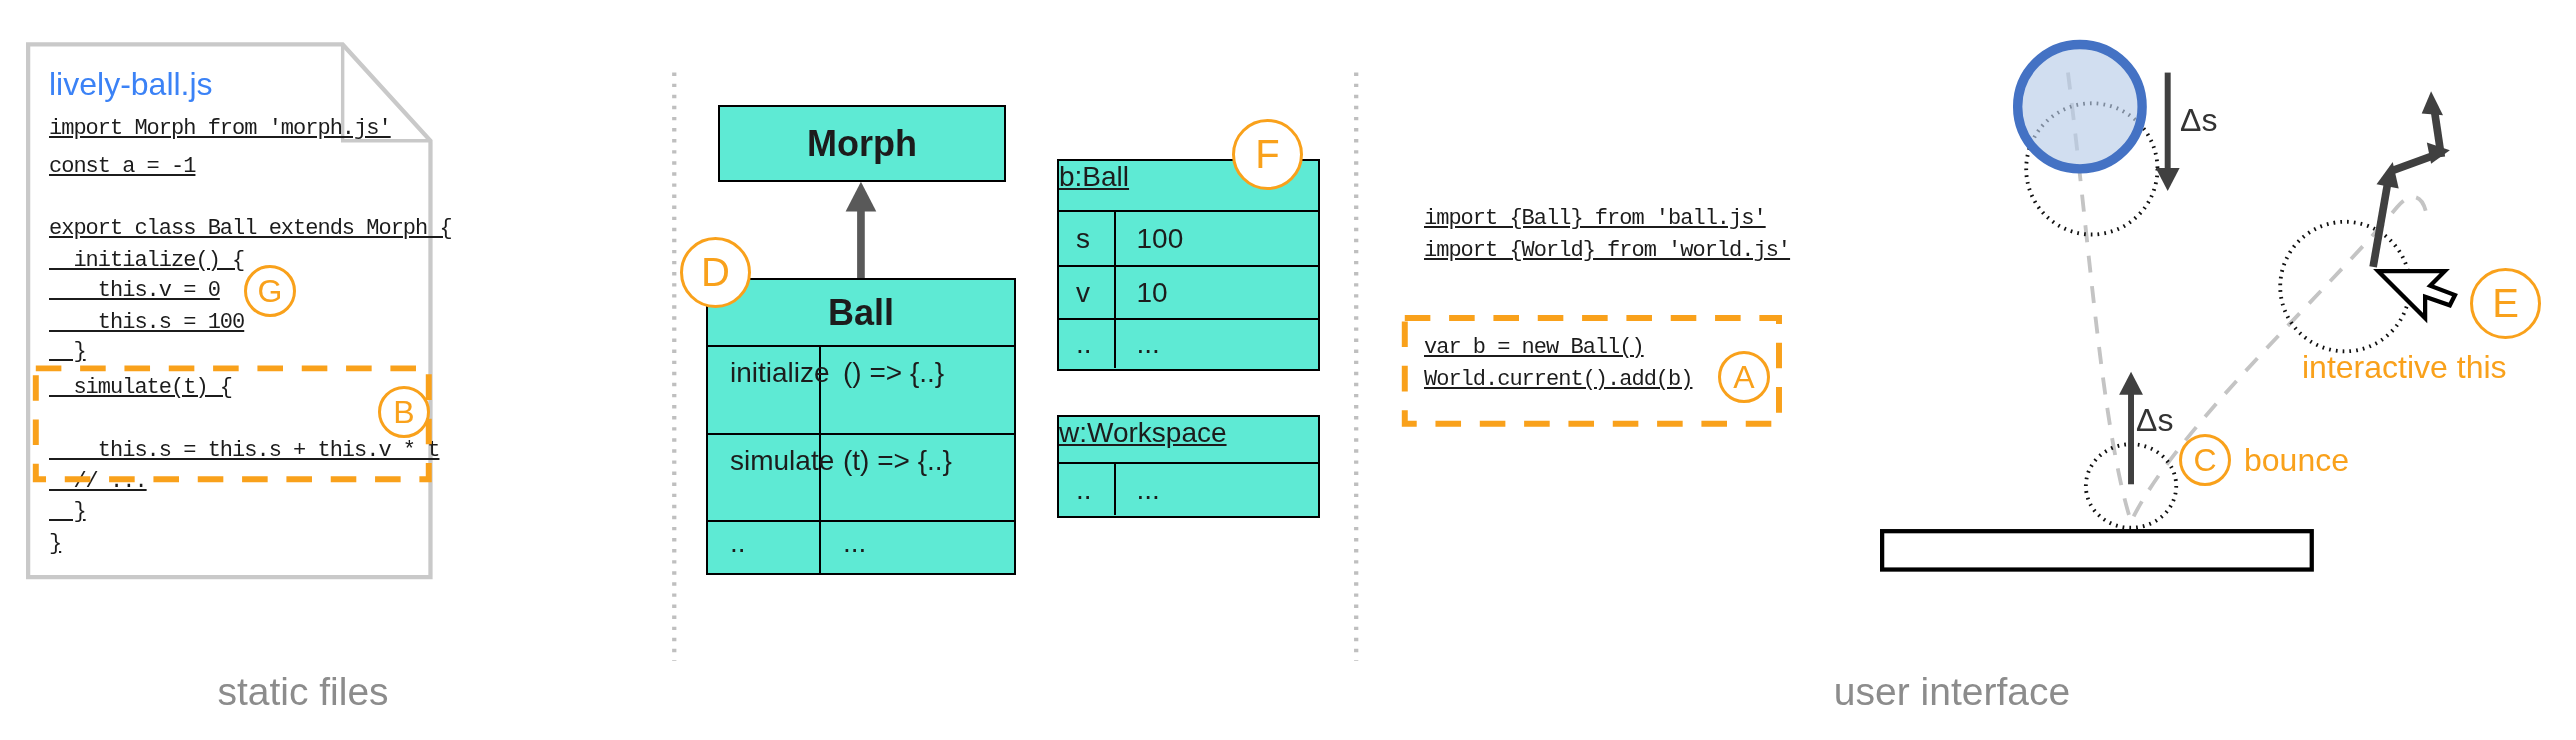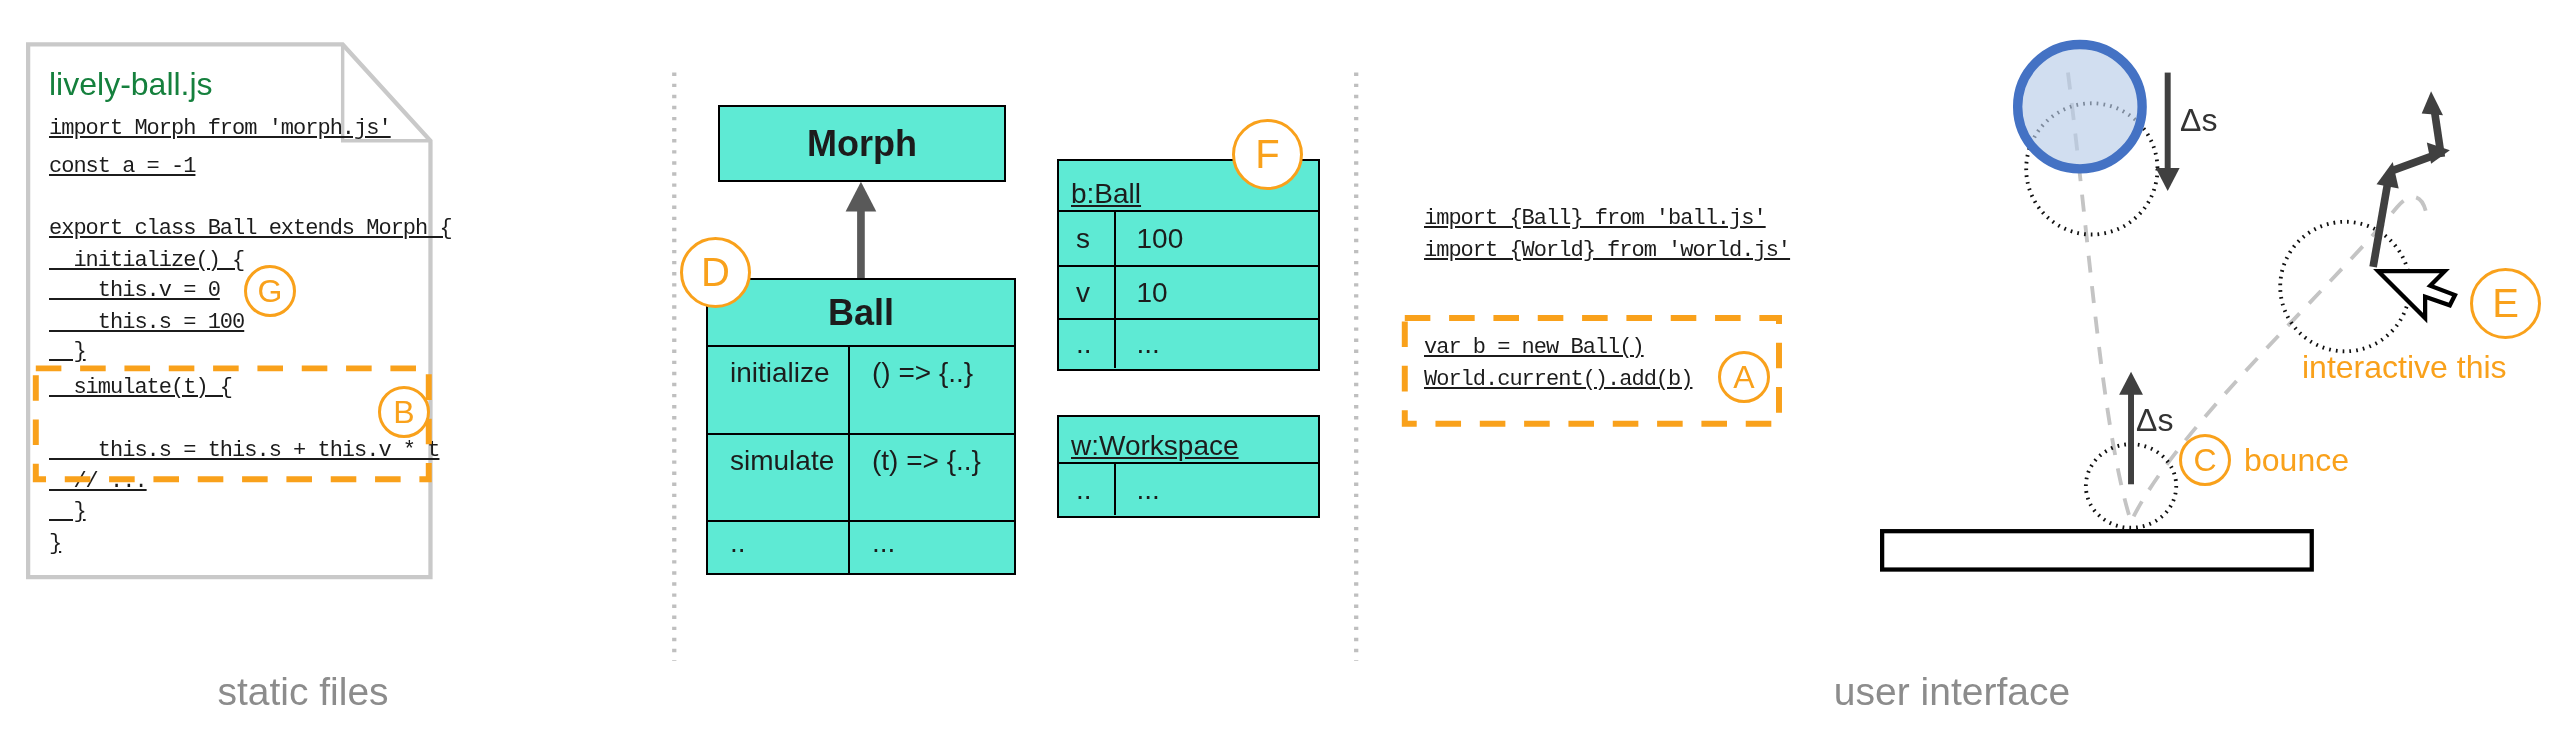--- a/index.html
+++ b/index.html
@@ -7,39 +7,39 @@
         font-family:"Liberation Sans",sans-serif;color:#1c1c1c;}
   svg{display:block;}
   #svg-under{position:absolute;left:0;top:0;z-index:0;}
   #svg-over{position:absolute;left:0;top:0;z-index:4;pointer-events:none;}
 
   
   .code{font-family:"Liberation Mono","DejaVu Sans Mono",monospace;font-size:22px;
         letter-spacing:-1px;color:#1c1c1c;white-space:pre;}
   .codeline{position:absolute;height:32px;line-height:32px;z-index:1;text-decoration:underline;}
 
-  .file-title{position:absolute;left:49px;top:66px;font-size:32px;color:#15803d;z-index:1;}
+  .file-title{position:absolute;left:49px;top:66px;font-size:32px;color:#3b82f6;z-index:1;}
 
   
   .badge{position:absolute;border:3.4px solid #F9A11B;border-radius:50%;background:#fff;
          color:#F9A11B;display:flex;align-items:center;justify-content:center;
          font-weight:500;z-index:5;}
   .badge-sm{width:46px;height:46px;font-size:32px;}
   .badge-lg{width:65px;height:65px;font-size:40px;}
 
   
   .uml-box{position:absolute;border:2.6px solid #000;background:#5eead4;box-sizing:border-box;z-index:1;}
   .uml-title{display:flex;align-items:center;justify-content:center;font-weight:bold;font-size:36px;}
   .bc-row{display:flex;box-sizing:border-box;border-top:2.6px solid #000;}
-  .bc-c1{width:142px;box-sizing:border-box;border-right:2.6px solid #000;
+  .bc-c1{width:113px;box-sizing:border-box;border-right:2.6px solid #000;
          padding:10.2px 0 0 22px;font-size:28px;}
   .bc-c2{flex:1;padding:10.2px 0 0 22px;font-size:28px;}
 
-  .obj-head{box-sizing:border-box;border-bottom:2.6px solid #000;display:flex;align-items:flex-end;
-            padding-left:12px;font-size:28px;}
+  .obj-head{box-sizing:border-box;border-bottom:2.6px solid #000;display:flex;align-items:flex-start;
+            font-size:28px;}
   .obj-head span{text-decoration:underline;}
   .obj-row{display:flex;box-sizing:border-box;}
   .obj-row + .obj-row{border-top:2.6px solid #000;}
   .obj-c1{width:57px;box-sizing:border-box;border-right:2.6px solid #000;display:flex;
           align-items:center;padding-left:17px;font-size:28px;}
   .obj-c2{flex:1;display:flex;align-items:center;padding-left:20.5px;font-size:28px;}
 
   
   .win{position:absolute;left:1400px;top:143px;width:430px;height:311px;border:3.4px solid #000;
        background:#fff;box-sizing:border-box;z-index:1;}

